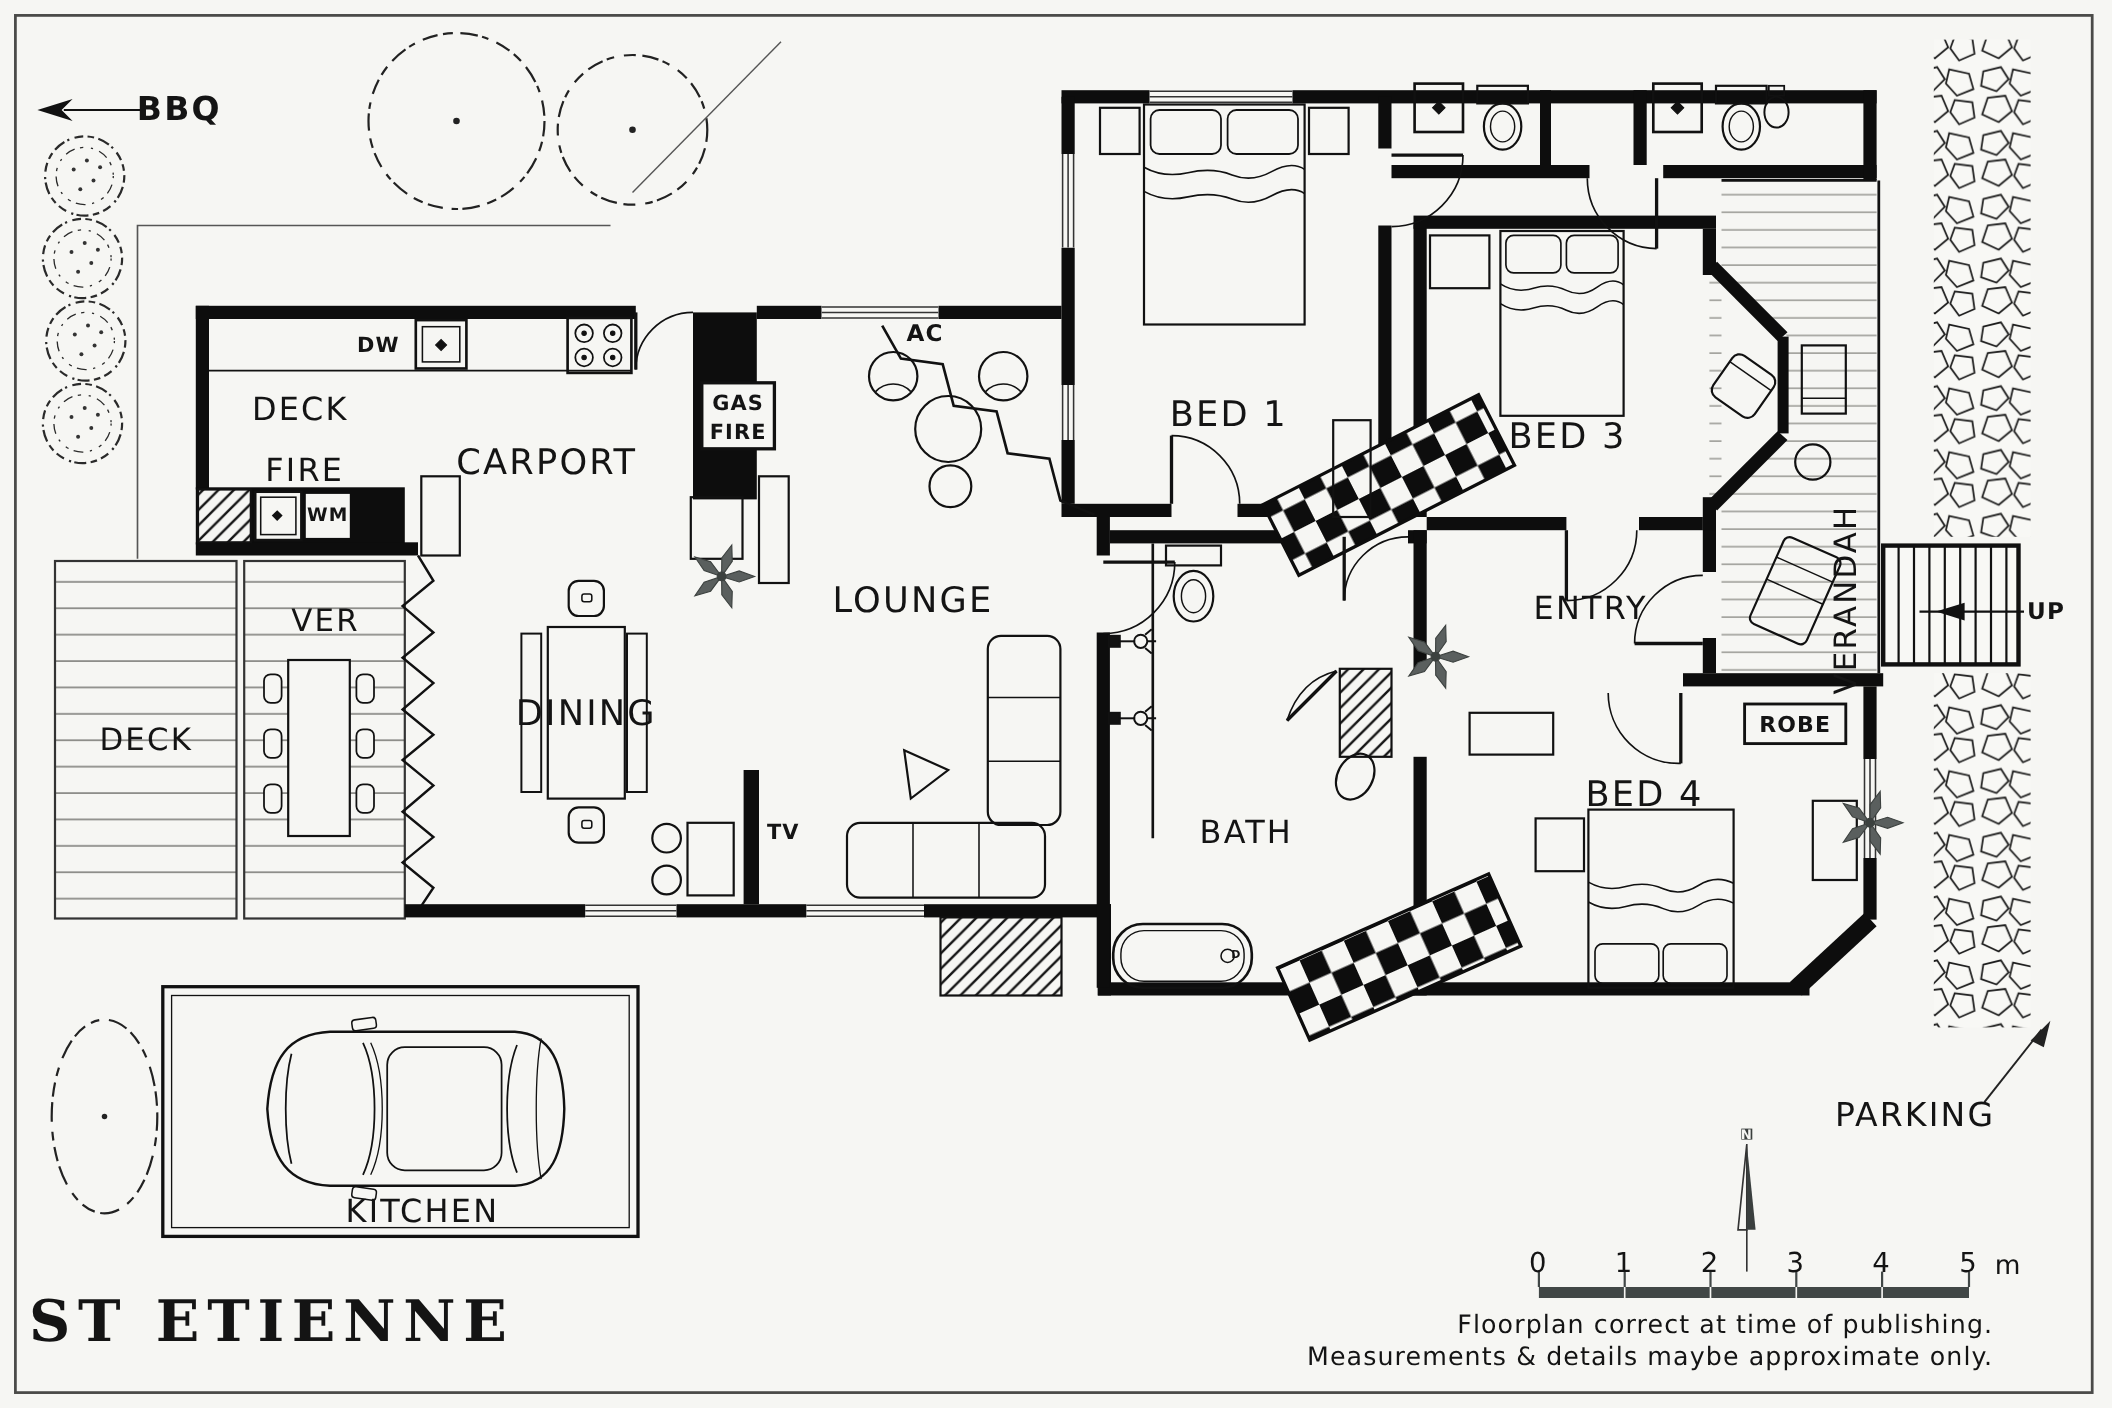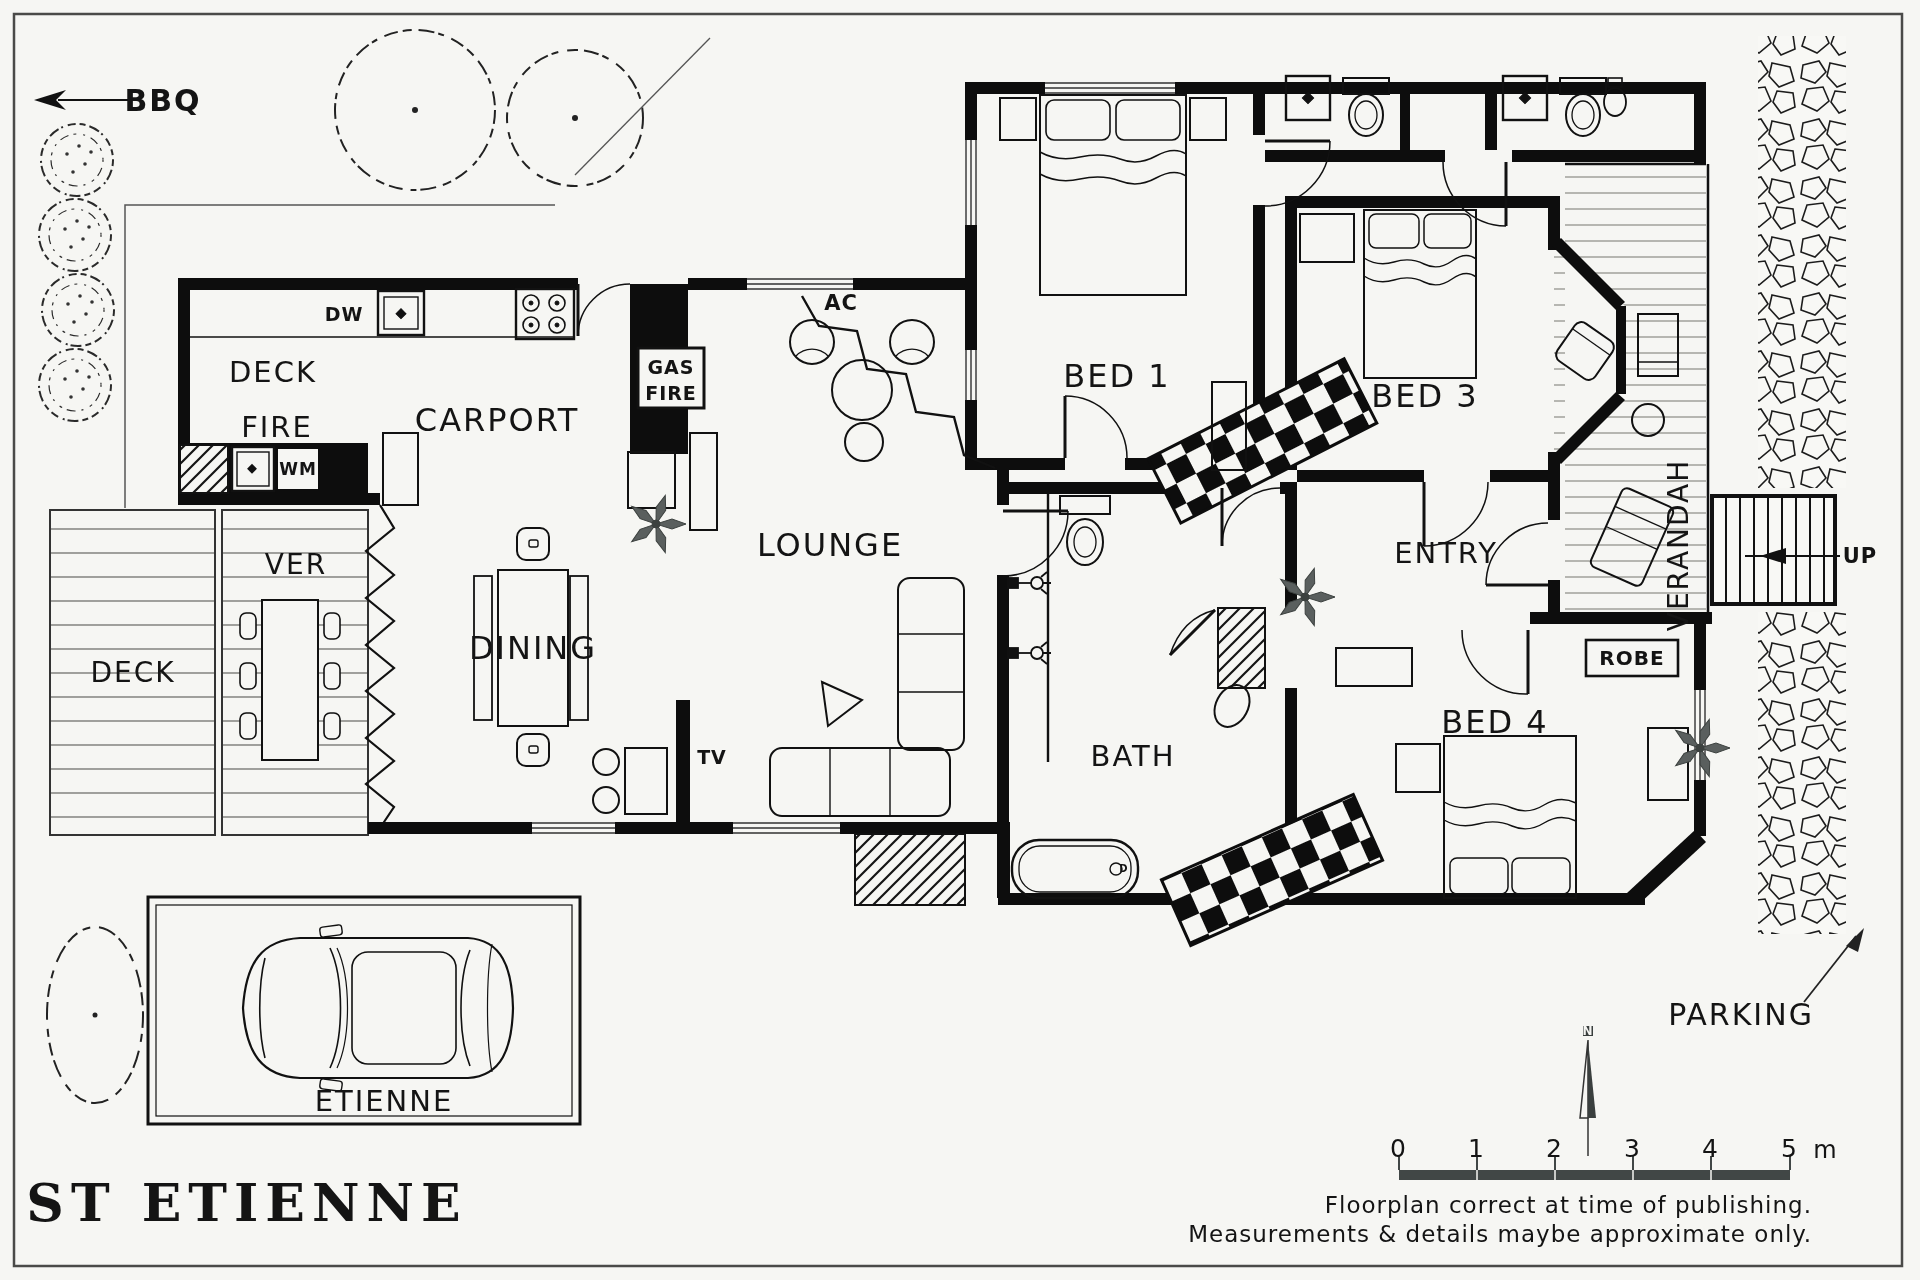--- a/index.html
+++ b/index.html
@@ -500,21 +500,21 @@
 <div class="lbl b" style="left:712px;top:757px;font-size:19px">TV</div>
 <div class="lbl" style="left:1117px;top:376px;font-size:32px">BED 1</div>
 <div class="lbl" style="left:1425px;top:396px;font-size:32px">BED 3</div>
 <div class="lbl" style="left:1495px;top:722px;font-size:32px">BED 4</div>
 <div class="lbl" style="left:1446px;top:553px;font-size:29px">ENTRY</div>
 <div class="lbl" style="left:1133px;top:756px;font-size:29px">BATH</div>
 <div class="lbl b" style="left:1632px;top:658px;font-size:20px">ROBE</div>
 <div class="lbl rot" style="left:1678px;top:545px;font-size:28px">VERANDAH</div>
 <div class="lbl b" style="left:1860px;top:556px;font-size:21px">UP</div>
 <div class="lbl" style="left:1741px;top:1014px;font-size:30px">PARKING</div>
-<div class="lbl" style="left:384px;top:1101px;font-size:29px">ETIENNE</div>
+<div class="lbl" style="left:384px;top:1101px;font-size:29px">KITCHEN</div>
 <div class="lbl b" style="left:1124px;top:868px;font-size:10px">D</div>
 <div class="lbl b" style="left:1588px;top:1031px;font-size:12px;color:#f6f6f3">N</div>
 <div class="lbl title" style="left:247px;top:1202px;font-size:52px">ST ETIENNE</div>
 
 <div class="lbl" style="left:1399px;top:1148px;font-size:25px">0</div>
 <div class="lbl" style="left:1477px;top:1148px;font-size:25px">1</div>
 <div class="lbl" style="left:1555px;top:1148px;font-size:25px">2</div>
 <div class="lbl" style="left:1633px;top:1148px;font-size:25px">3</div>
 <div class="lbl" style="left:1711px;top:1148px;font-size:25px">4</div>
 <div class="lbl" style="left:1790px;top:1148px;font-size:25px">5</div>

